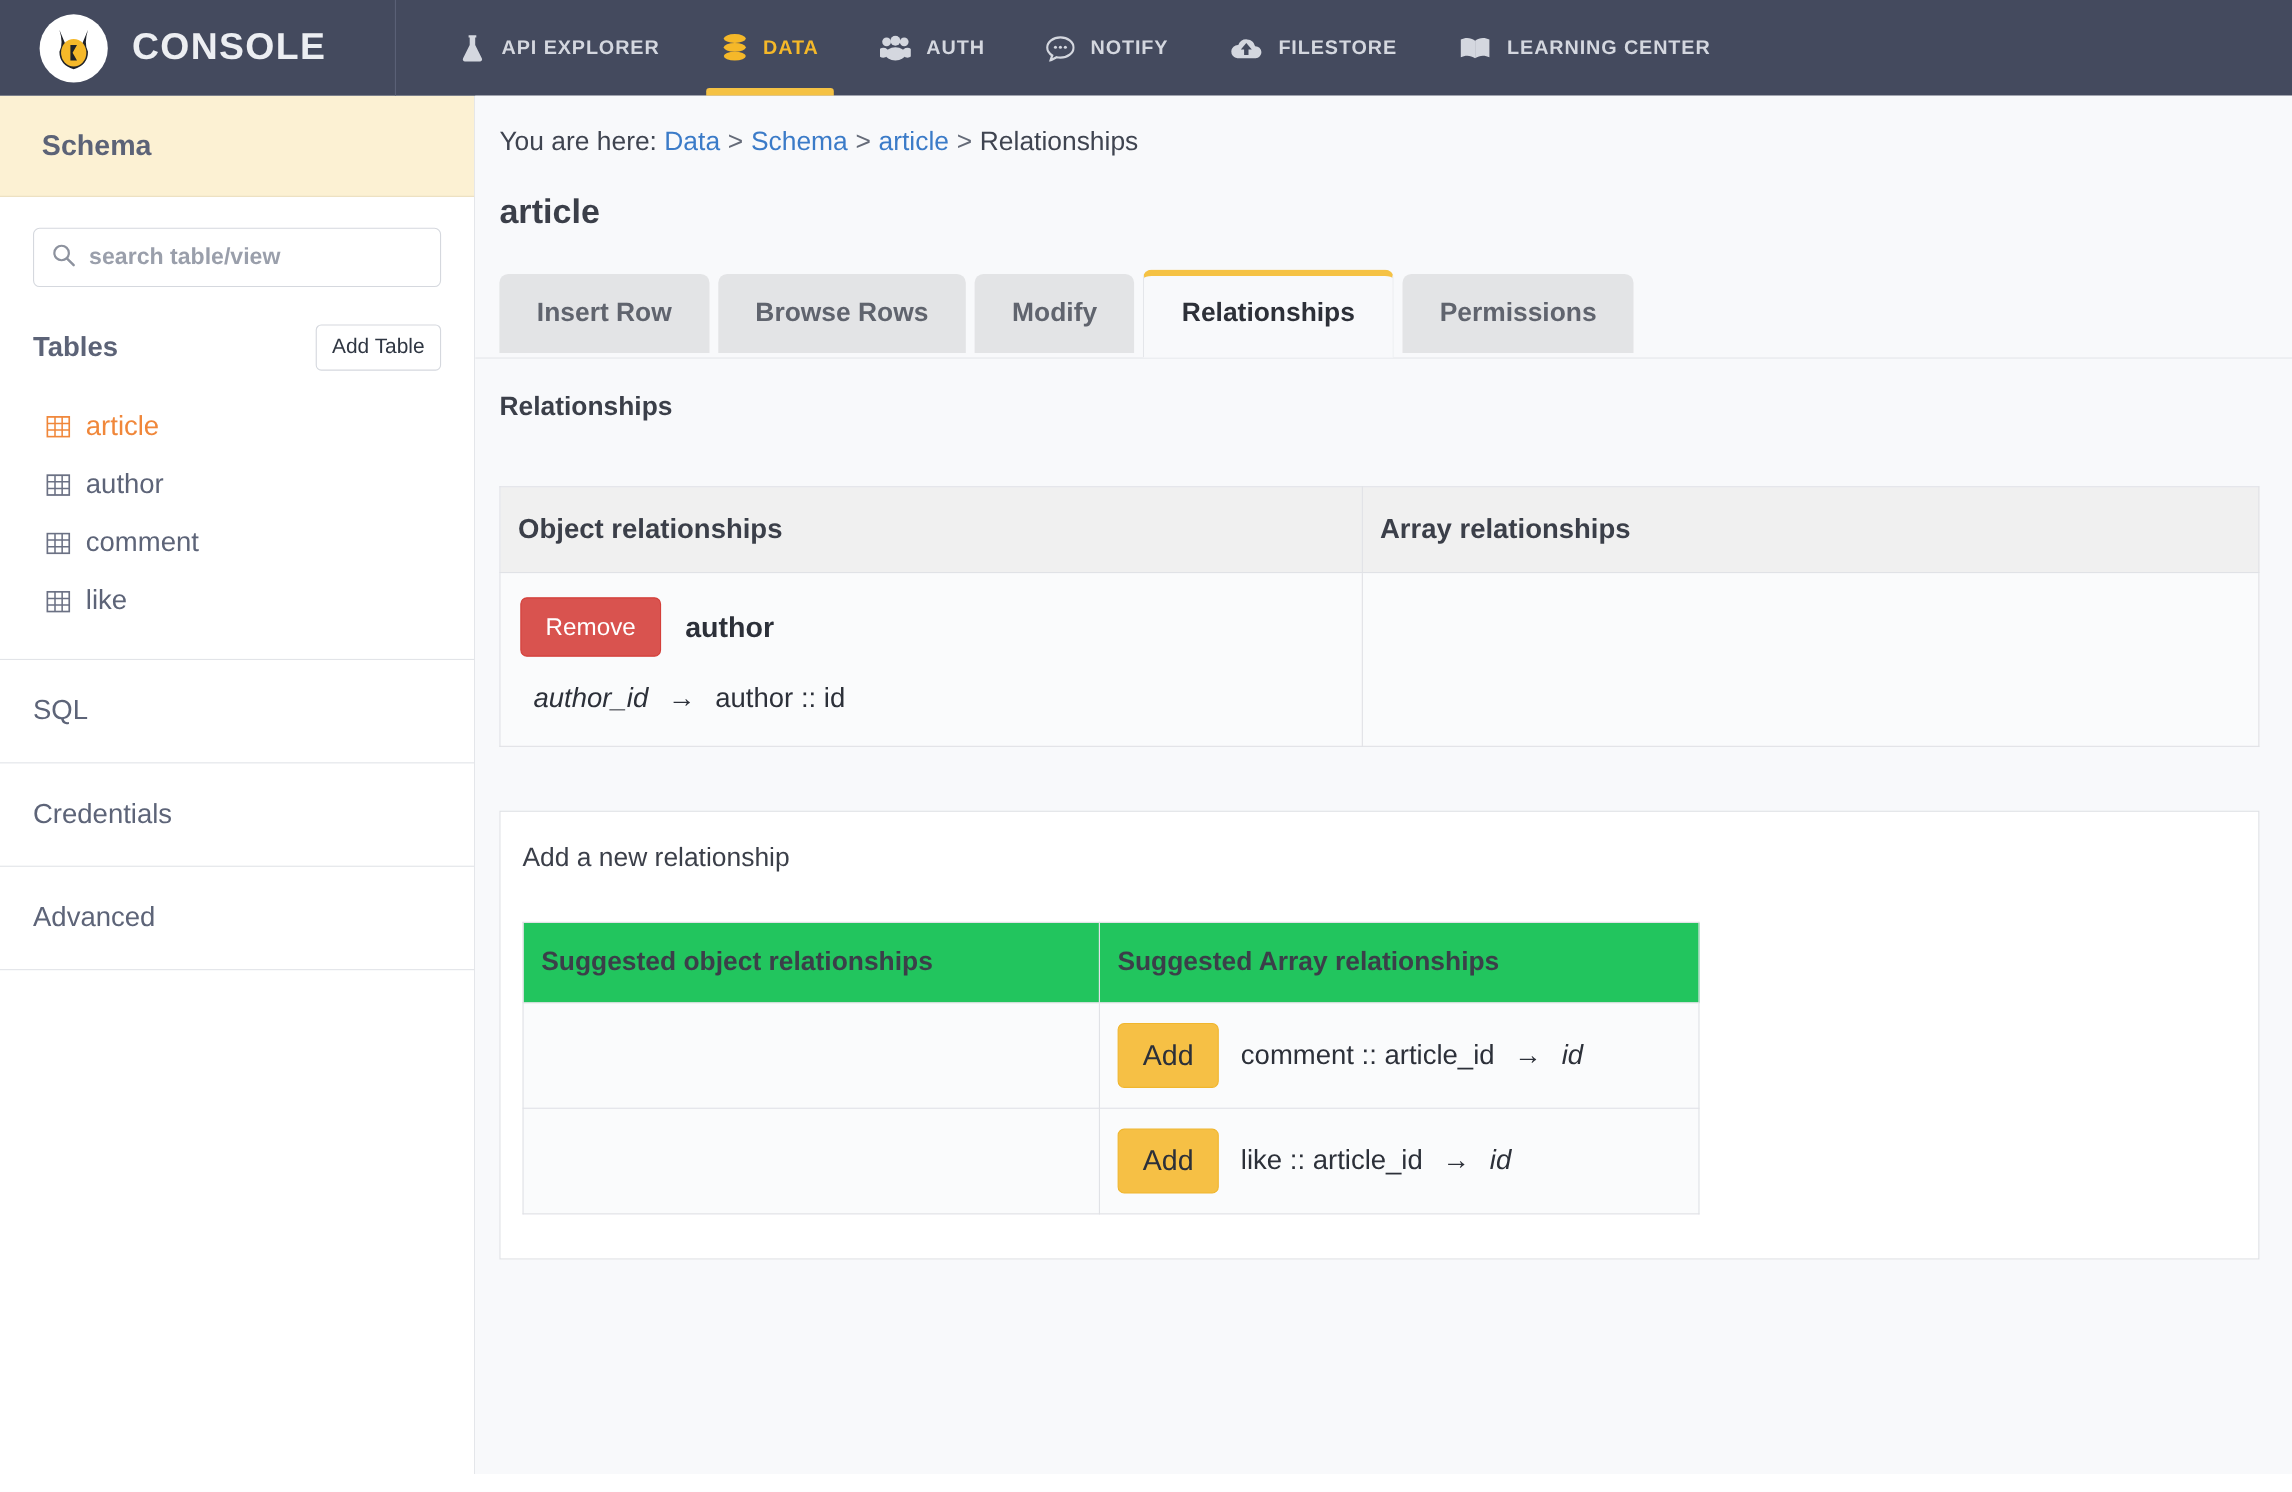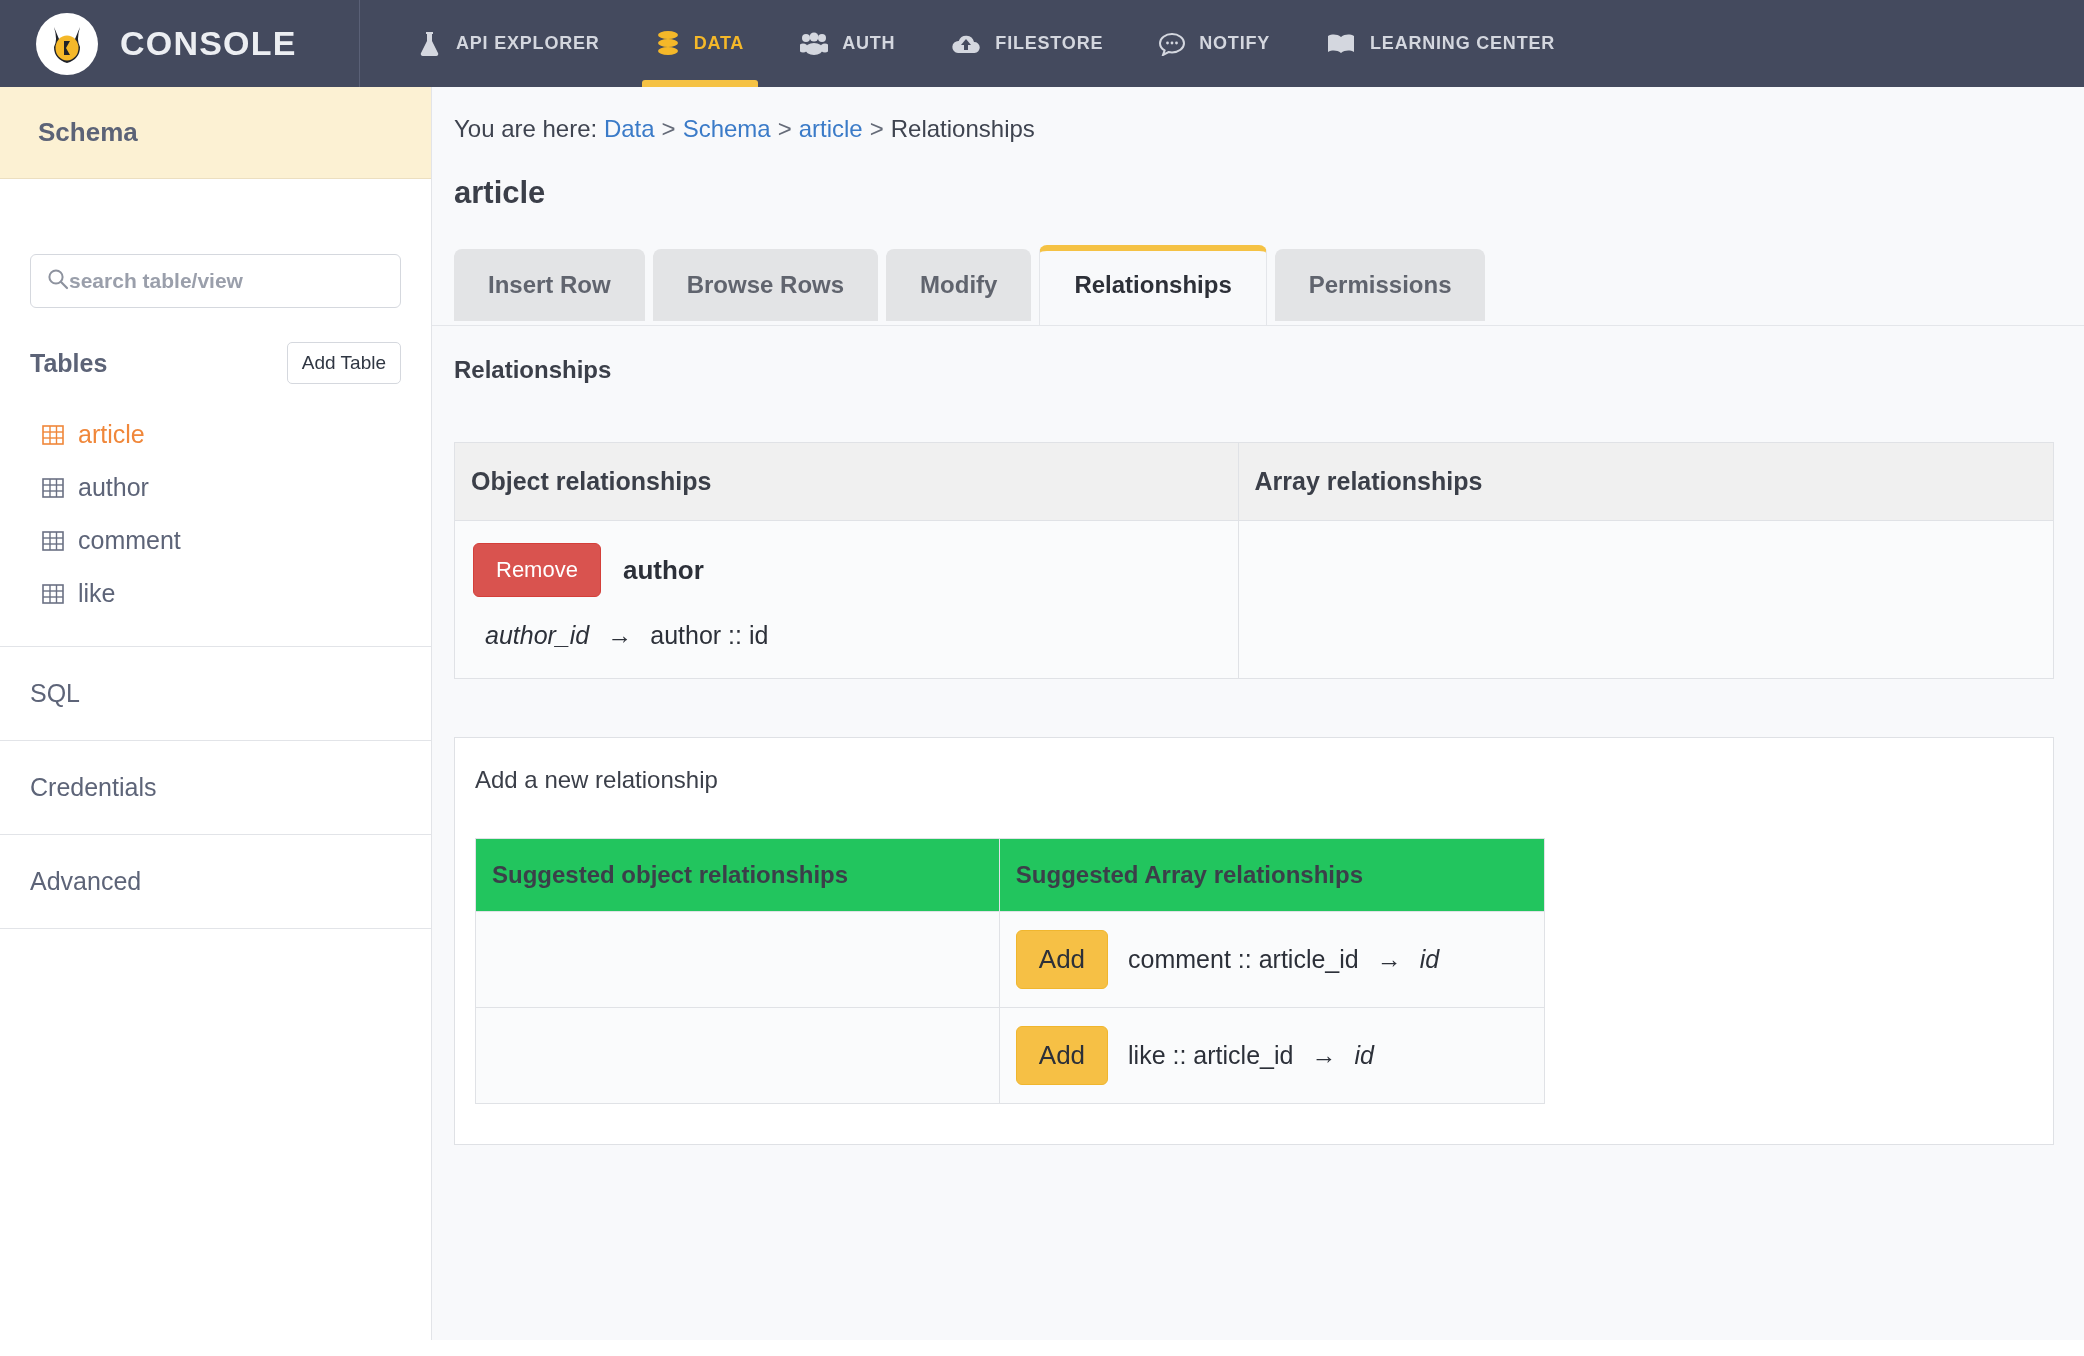--- a/index.html
+++ b/index.html
@@ -93,23 +93,22 @@
     padding: 28px 30px 26px 30px;
     border-bottom: 1px solid #e2e4e8;
   }
   .search-box {
     height: 54px;
     border: 1px solid #d5d8de;
     border-radius: 6px;
     display: flex;
     align-items: center;
     padding: 0 16px;
-    gap: 0;
+    gap: 12px;
     background: #fff;
-    margin-top: 47px;
   }
   .search-box input {
     border: none;
     outline: none;
     font-size: 21px;
     font-family: "Liberation Sans", sans-serif;
     color: #4c5260;
     width: 100%;
     background: transparent;
   }
@@ -381,38 +380,38 @@
           <circle cx="14" cy="5" r="4.5" fill="#d4d7df"></circle>
           <ellipse cx="14" cy="17" rx="9" ry="6" fill="#d4d7df"></ellipse>
           <ellipse cx="3" cy="16" rx="5" ry="4.5" fill="#d4d7df"></ellipse>
             <ellipse cx="25" cy="16" rx="5" ry="4.5" fill="#d4d7df"></ellipse>
         </svg>
       </span>
       <span class="nav-label">AUTH</span>
     </div>
     <div class="navitem">
       <span class="navicon">
-        <svg width="30" height="22" viewBox="0 0 30 22">
-          <path d="M7 20a6 6 0 0 1 .7-12A8 8 0 0 1 23 9a5.5 5.5 0 0 1 .5 11z" fill="#d4d7df"></path>
-          <path d="M15 6 L20 12 L10 12 Z" fill="#444a5e"></path>
-          <rect x="13" y="11" width="4" height="6" fill="#444a5e"></rect>
-        </svg>
-      </span>
-      <span class="nav-label">FILESTORE</span>
-    </div>
-    <div class="navitem">
-      <span class="navicon">
         <svg width="26" height="24" viewBox="0 0 26 24">
           <path d="M13 2C6.4 2 1 6.1 1 11.2c0 2.9 1.8 5.5 4.6 7.2L4 23l5.5-3a16 16 0 0 0 3.5.4c6.6 0 12-4.1 12-9.2S19.6 2 13 2z" fill="none" stroke="#d4d7df" stroke-width="2"></path>
           <circle cx="8.5" cy="11" r="1.4" fill="#d4d7df"></circle>
             <circle cx="13" cy="11" r="1.4" fill="#d4d7df"></circle>
             <circle cx="17.5" cy="11" r="1.4" fill="#d4d7df"></circle>
         </svg>
       </span>
       <span class="nav-label">NOTIFY</span>
+    </div>
+    <div class="navitem">
+      <span class="navicon">
+        <svg width="30" height="22" viewBox="0 0 30 22">
+          <path d="M7 20a6 6 0 0 1 .7-12A8 8 0 0 1 23 9a5.5 5.5 0 0 1 .5 11z" fill="#d4d7df"></path>
+          <path d="M15 6 L20 12 L10 12 Z" fill="#444a5e"></path>
+          <rect x="13" y="11" width="4" height="6" fill="#444a5e"></rect>
+        </svg>
+      </span>
+      <span class="nav-label">FILESTORE</span>
     </div>
     <div class="navitem">
       <span class="navicon">
         <svg width="30" height="24" viewBox="0 0 30 24">
           <path d="M2 4c4-2 9-2 13 1v16c-4-3-9-3-13-1z" fill="#d4d7df"></path>
           <path d="M28 4c-4-2-9-2-13 1v16c4-3 9-3 13-1z" fill="#d4d7df"></path>
         </svg>
       </span>
       <span class="nav-label">LEARNING CENTER</span>
     </div>

